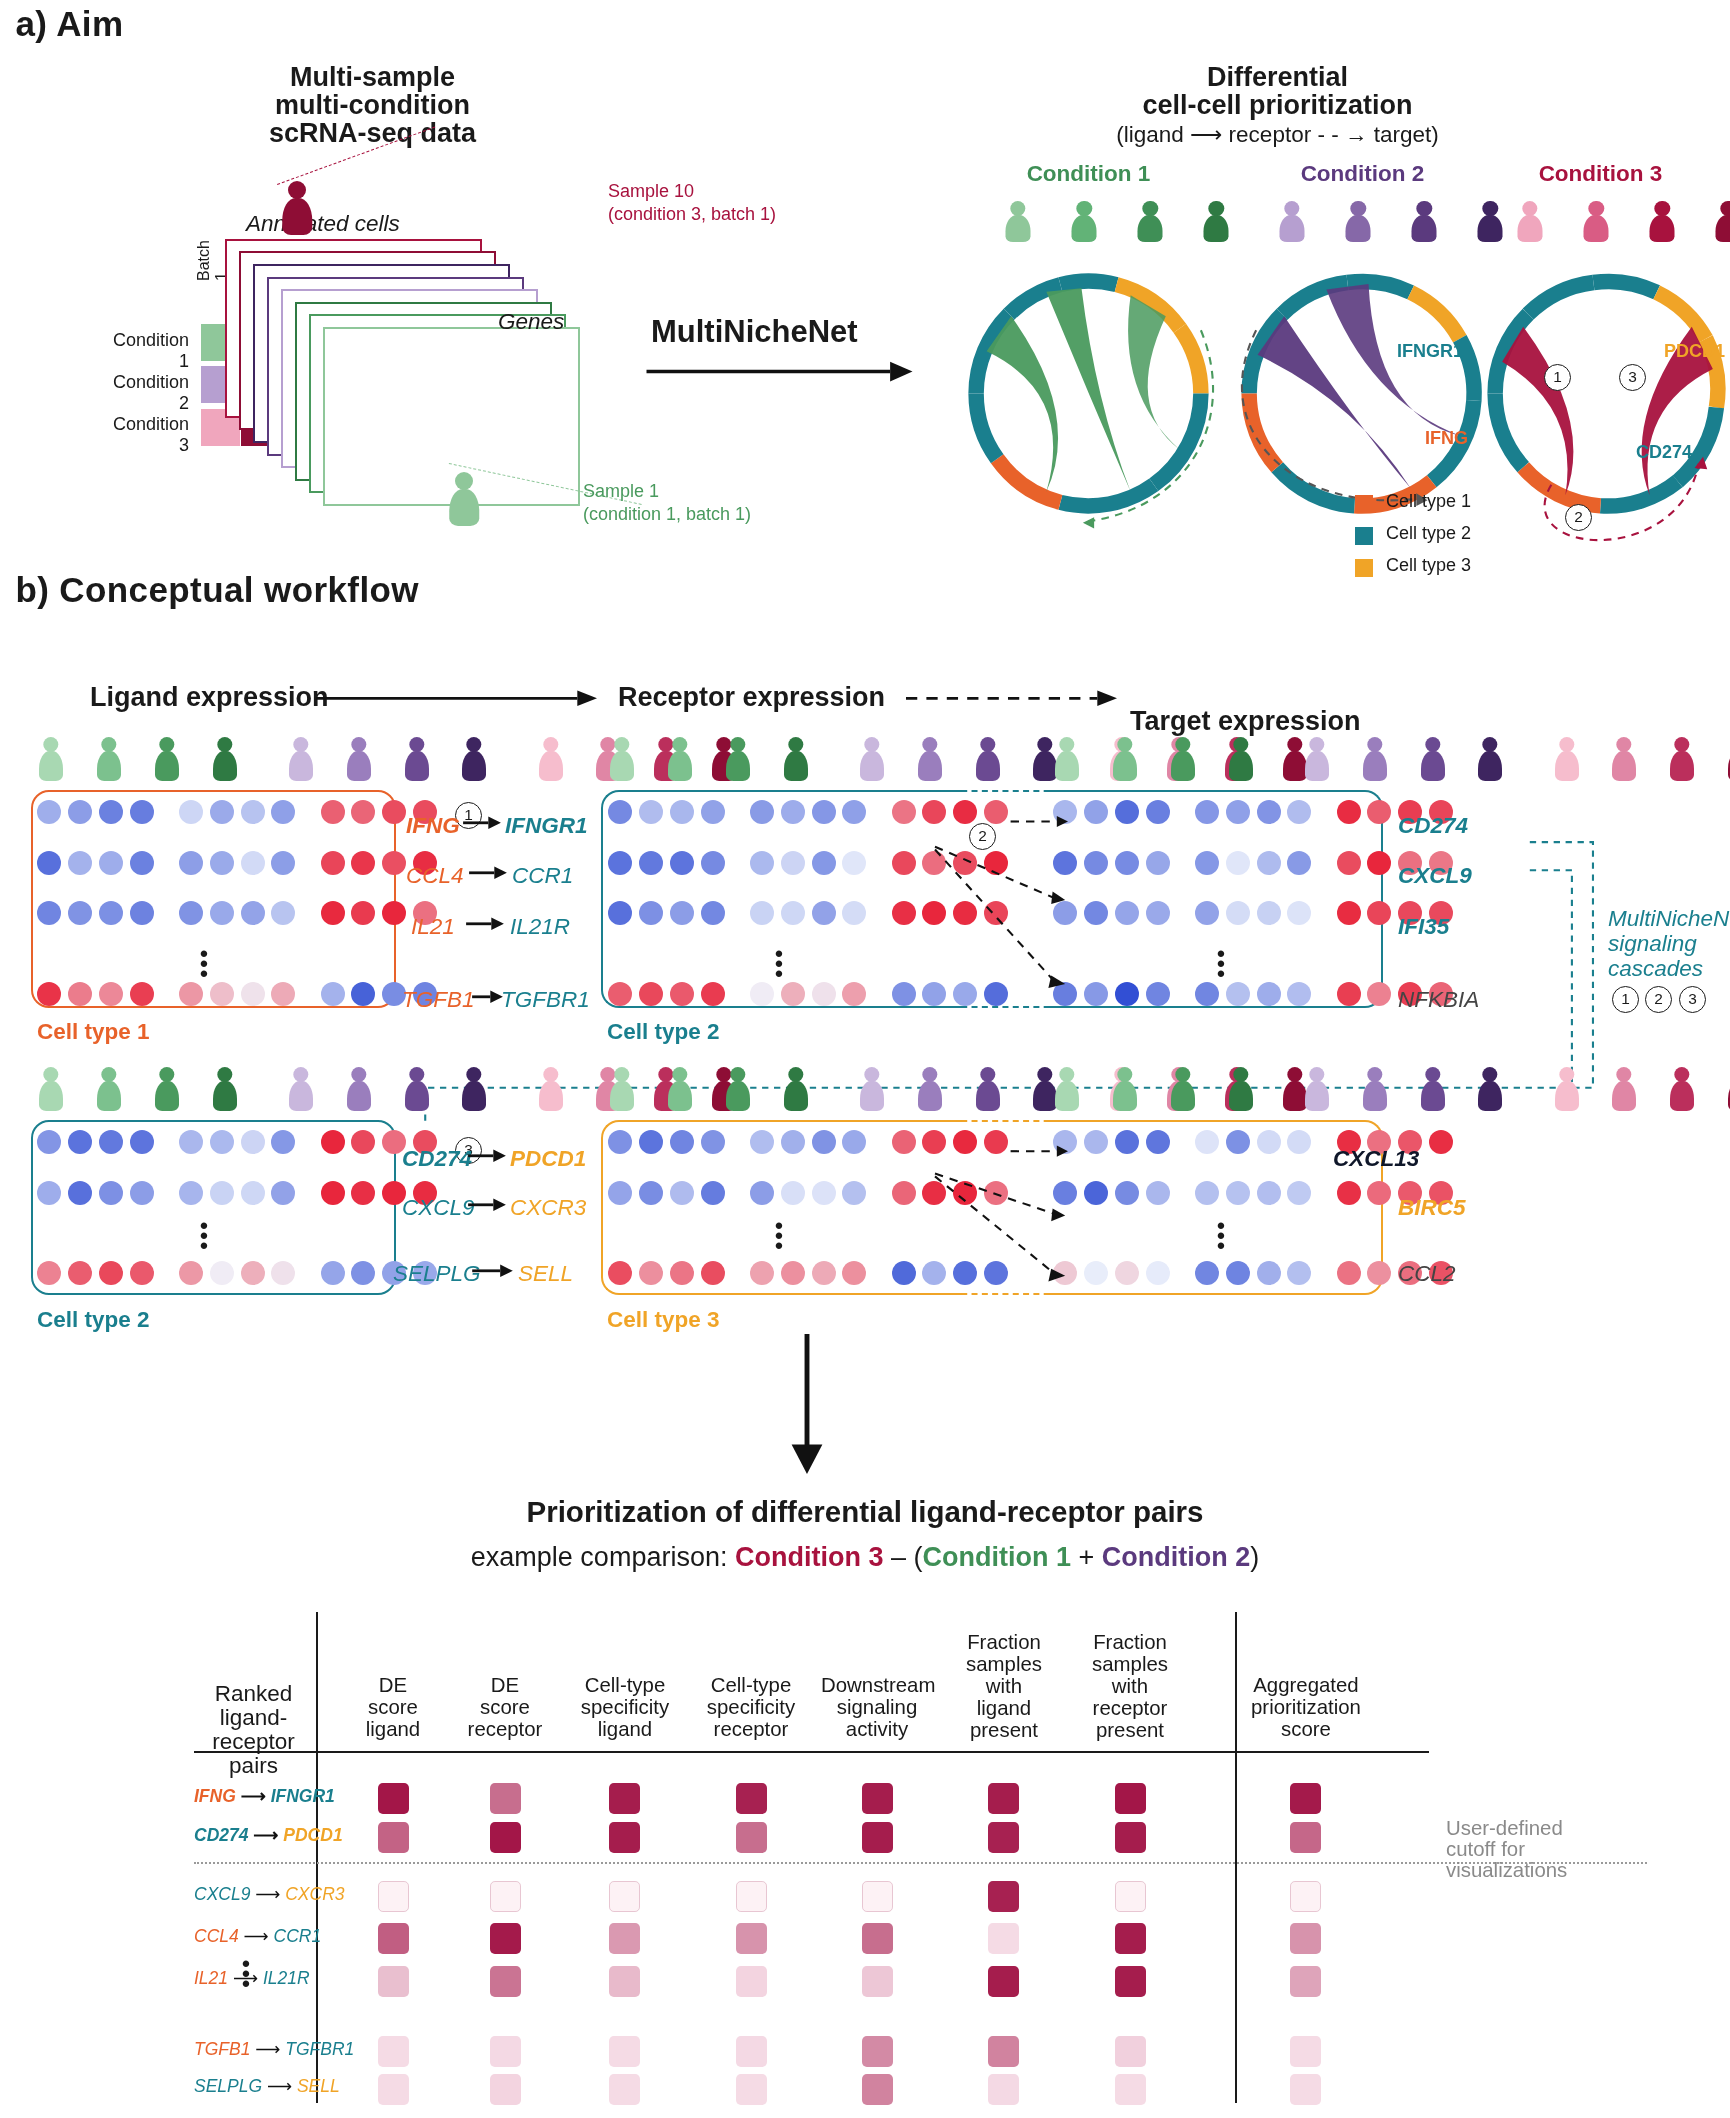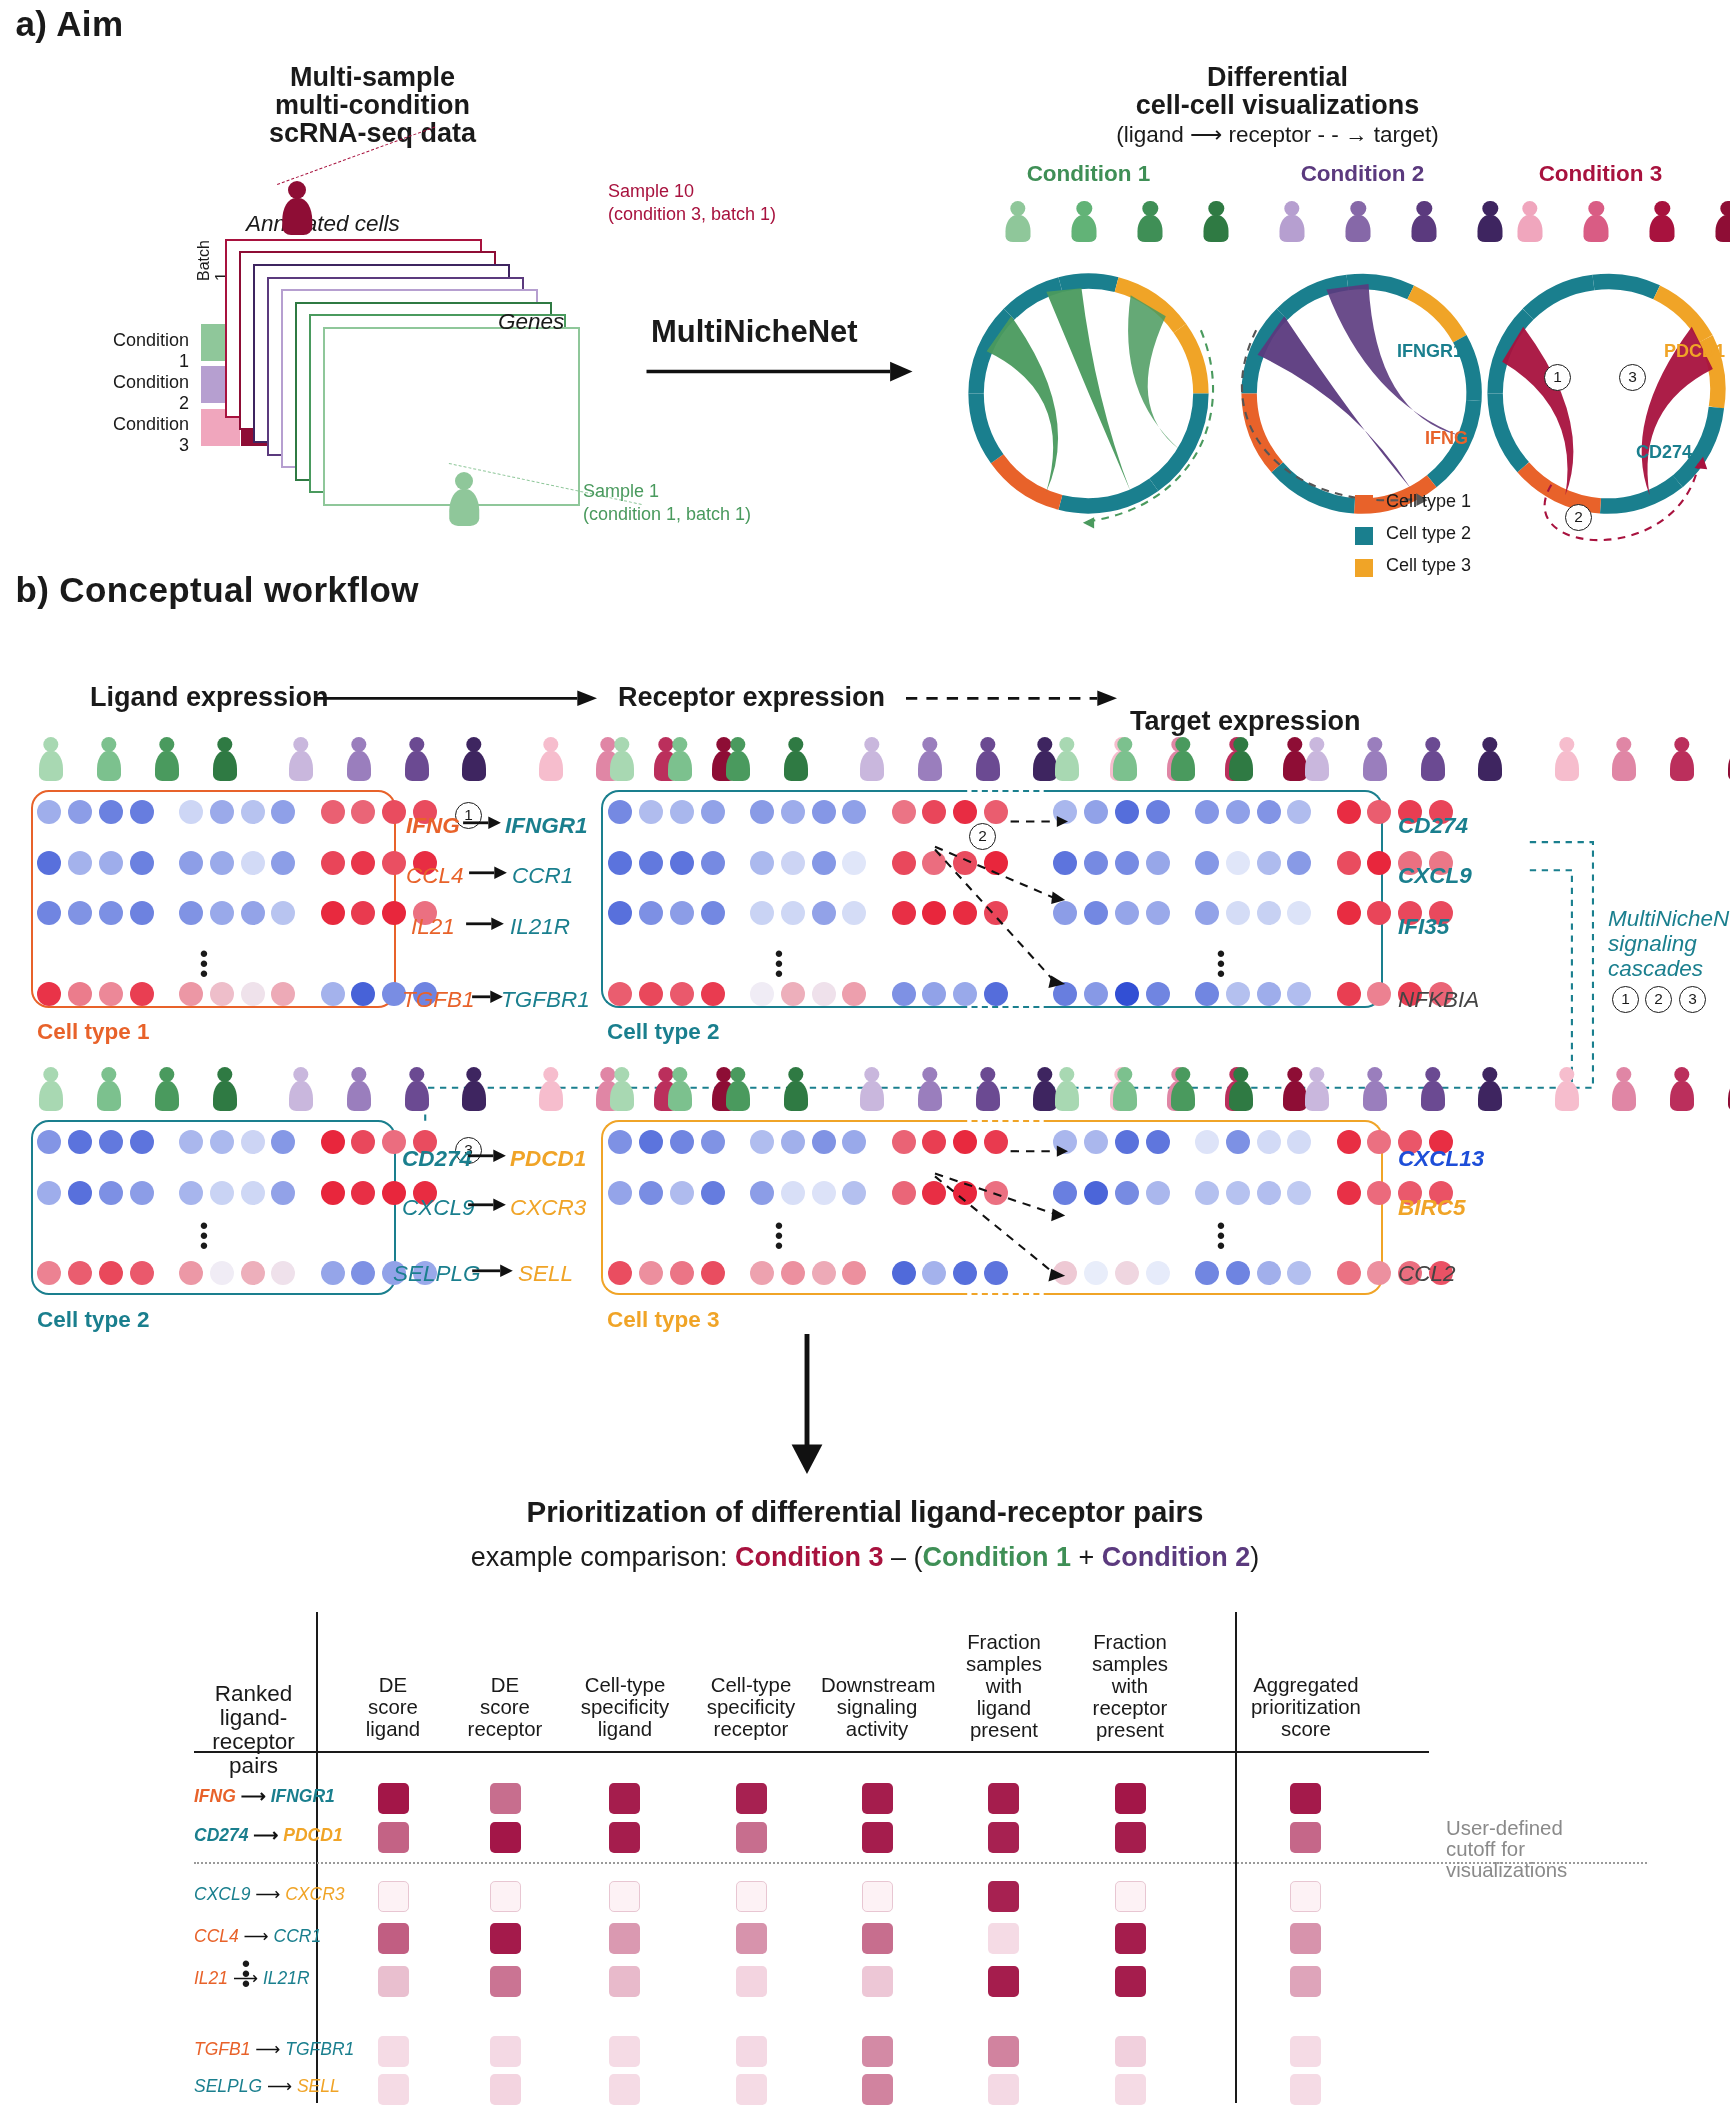--- a/index.html
+++ b/index.html
@@ -54,21 +54,21 @@
 <div class="abs panel-title" style="left:15.4px;top:4.2px;">a) Aim</div>
 
 <div class="abs ctr bold t26" style="left:225px;top:63px;width:295px;line-height:28px;">
   <div>Multi-sample</div>
   <div>multi-condition</div>
   <div>scRNA-seq data</div>
 </div>
 
 <div class="abs ctr bold t26" style="left:1081px;top:63px;width:393px;line-height:28px;">
   <div>Differential</div>
-  <div>cell-cell visualizations</div>
+  <div>cell-cell prioritization</div>
 </div>
 <div class="abs ctr t22" style="left:1081px;top:121px;width:393px;">(ligand ⟶ receptor - - → target)</div>
 
 <div class="abs t18" style="left:105px;top:330px;width:84px;text-align:right;">Condition 1</div>
 <div class="abs t18" style="left:105px;top:372px;width:84px;text-align:right;">Condition 2</div>
 <div class="abs t18" style="left:105px;top:414px;width:84px;text-align:right;">Condition 3</div>
 <div class="abs t16" style="left:195px;top:281px;width:46px;transform:rotate(-90deg);transform-origin:left top;">Batch 1</div>
 <div class="abs t16" style="left:241px;top:281px;width:46px;transform:rotate(-90deg);transform-origin:left top;">Batch 2</div>
 
 <div class="abs" style="left:201px;top:324px;width:39px;height:37px;background:#8fc79a;"></div>
@@ -581,21 +581,21 @@
   </svg>
 <svg class="abs" style="left:468px;top:1195px;" width="38" height="21" viewBox="0 0 54 30">
     <line x1="0" y1="14" x2="36" y2="14" stroke="#111" stroke-width="4"></line>
     <polygon points="36,5 54,14 36,23" fill="#111"></polygon>
   </svg>
 <svg class="abs" style="left:472px;top:1261px;" width="41" height="21" viewBox="0 0 58 30">
     <line x1="0" y1="14" x2="40" y2="14" stroke="#111" stroke-width="4"></line>
     <polygon points="40,5 58,14 40,23" fill="#111"></polygon>
   </svg>
 
-<div class="abs ital bold t22" style="left:1398px;top:1146px;color:#1d4ed8;">CXCL13</div>
+<div class="abs ital bold t22" style="left:1333px;top:1146px;color:#0f172a;">CXCL13</div>
 <div class="abs ital bold t22" style="left:1398px;top:1195px;color:#f0a427;">BIRC5</div>
 <div class="abs ital t22" style="left:1398px;top:1261px;color:#444;">CCL2</div>
 
 <svg class="abs" style="left:928px;top:807px;" width="140" height="211" viewBox="0 0 200 300">
   <g stroke="#111" stroke-width="3" fill="none" stroke-dasharray="12 10">
     <line x1="118" y1="20" x2="184" y2="20"></line>
     <line x1="10" y1="56" x2="182" y2="130"></line>
     <line x1="10" y1="60" x2="182" y2="250"></line>
   </g>
   <polygon points="184,12 200,20 184,28" fill="#111"></polygon>

